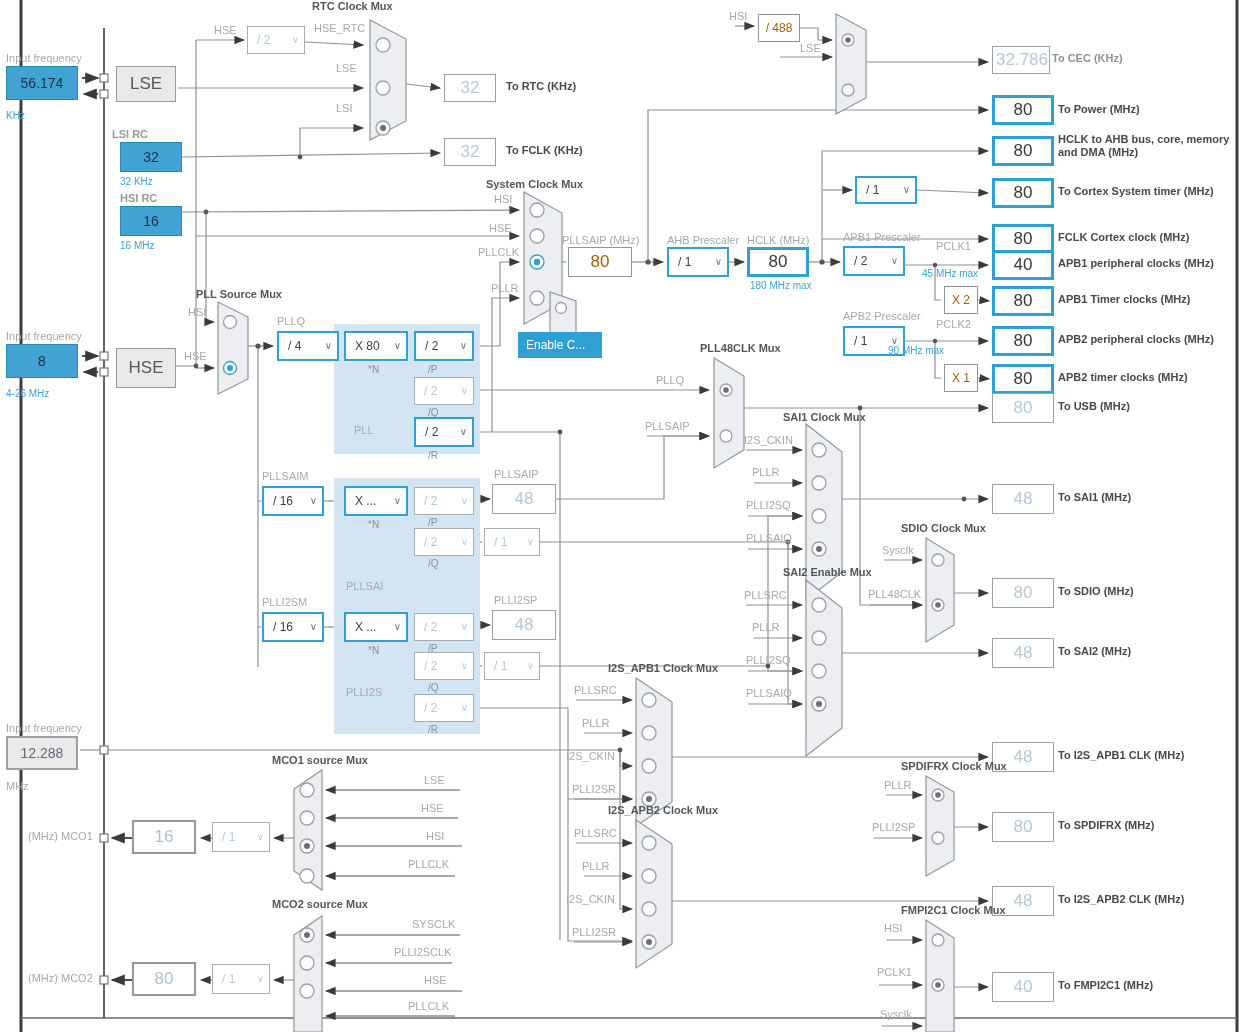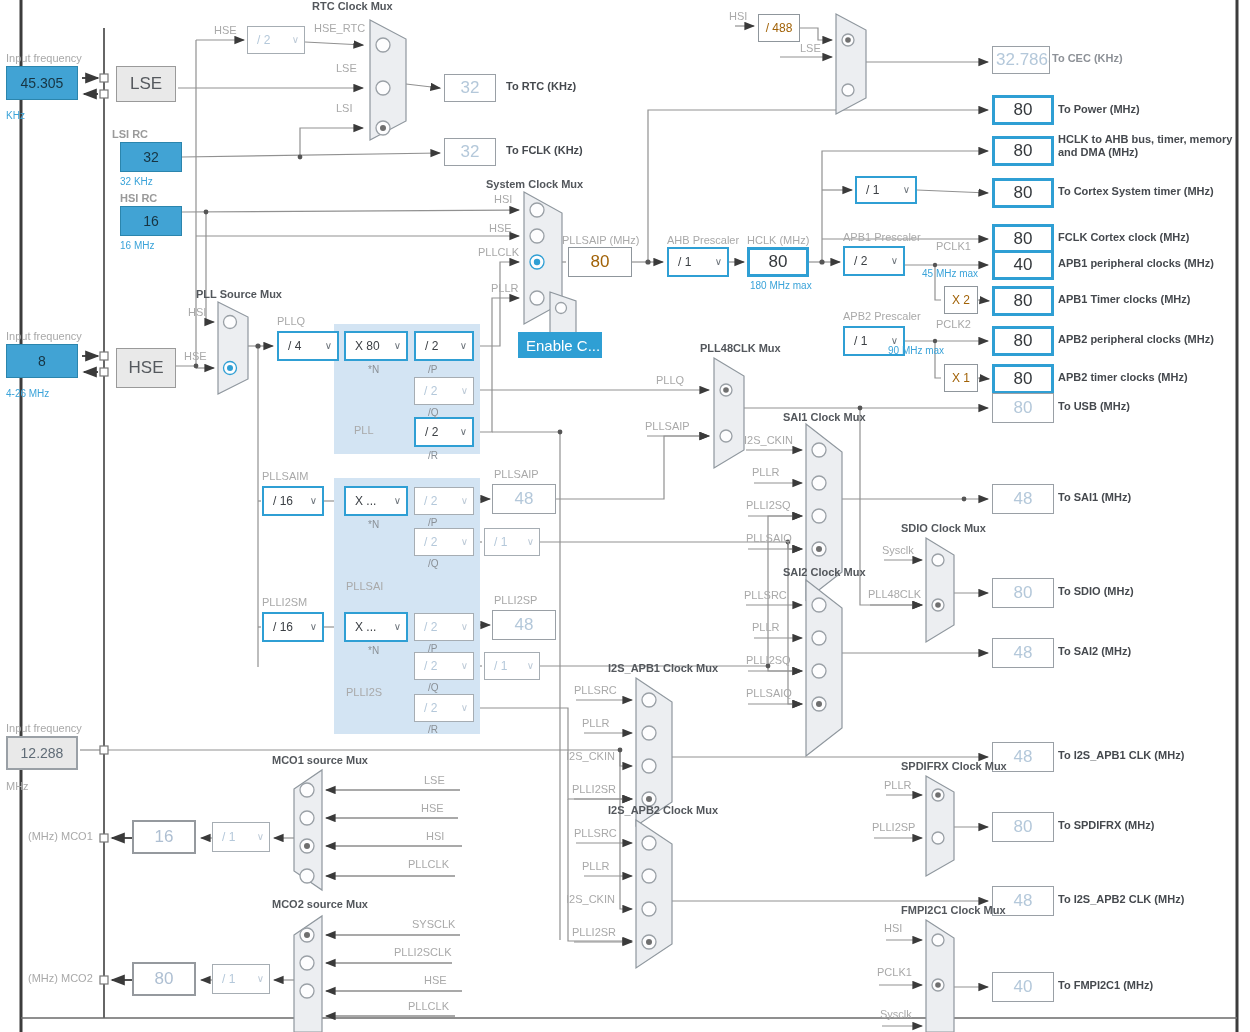--- a/index.html
+++ b/index.html
@@ -25,21 +25,21 @@
   .src{position:absolute;background:#e9e9e9;border:1px solid #9a9a9a;color:#55595e;
        font-size:17px;display:flex;align-items:center;justify-content:center;z-index:2}
   .dd{position:absolute;display:flex;align-items:center;padding-left:9px;font-size:12px;
       background:#fff;z-index:2;white-space:nowrap}
   .dd::after{content:"\2228";position:absolute;right:5px;top:50%;transform:translateY(-52%);
       font-size:10px;color:#7d8artiste}
   .dd.act{border:2px solid #2f9fd4;color:#3c4045}
   .dd.act::after{color:#6c737a}
   .dd.dis{border:1px solid #a6adb3;color:#b4c8da}
   .dd.dis::after{color:#bcc9d6}
-  .btn{position:absolute;background:#2f9fd4;color:#fff;font-size:15px;display:flex;
+  .btn{position:absolute;background:#2f9fd4;color:#fff;font-size:12px;display:flex;
        align-items:center;padding-left:8px;z-index:3;cursor:pointer;white-space:nowrap}
   .pllblk{position:absolute;background:#d3e4f3;z-index:1}
   .wrap2{width:188px;white-space:normal;line-height:1.15}
 </style>
 </head>
 <body>
 
 <div class="stage">
 
 <svg class="wires" width="1250" height="1032" viewBox="0 0 1250 1032">
@@ -284,21 +284,21 @@
     <circle cx="307" cy="846" r="3" fill="#6f6f6f"></circle>
     <circle cx="307" cy="935" r="3" fill="#6f6f6f"></circle>
   </g>
 </svg>
 
 <div class="pllblk" style="left:334px;top:324px;width:146px;height:130px"></div>
 <div class="pllblk" style="left:334px;top:478px;width:146px;height:130px"></div>
 <div class="pllblk" style="left:334px;top:602px;width:146px;height:132px"></div>
 
 <div class="lbl" style="left:6px;top:52px">Input frequency</div>
-<div class="vb fill" style="left:6px;top:66px;width:72px;height:34px">45.305</div>
+<div class="vb fill" style="left:6px;top:66px;width:72px;height:34px">56.174</div>
 <div class="blue" style="left:6px;top:110px">KHz</div>
 <div class="src" style="left:116px;top:66px;width:60px;height:36px">LSE</div>
 <div class="lblb" style="left:112px;top:128px">LSI RC</div>
 <div class="vb fill" style="left:120px;top:142px;width:62px;height:30px">32</div>
 <div class="blue" style="left:120px;top:176px">32 KHz</div>
 <div class="lblb" style="left:120px;top:192px">HSI RC</div>
 <div class="vb fill" style="left:120px;top:206px;width:62px;height:30px">16</div>
 <div class="blue" style="left:120px;top:240px">16 MHz</div>
 <div class="lbl" style="left:6px;top:330px">Input frequency</div>
 <div class="vb fill" style="left:6px;top:344px;width:72px;height:34px">8</div>
@@ -340,21 +340,21 @@
 <div class="vb graydark" style="left:568px;top:247px;width:64px;height:30px">80</div>
 <div class="lbl" style="left:667px;top:234px">AHB Prescaler</div>
 <div class="dd act" style="left:667px;top:247px;width:62px;height:30px">/ 1</div>
 <div class="lbl" style="left:747px;top:234px">HCLK (MHz)</div>
 <div class="vb act" style="left:747px;top:247px;width:62px;height:30px">80</div>
 <div class="blue" style="left:750px;top:280px">180 MHz max</div>
 
 <div class="vb act" style="left:992px;top:95px;width:62px;height:30px">80</div>
 <div class="out" style="left:1058px;top:103px">To Power (MHz)</div>
 <div class="vb act" style="left:992px;top:136px;width:62px;height:30px">80</div>
-<div class="out wrap2" style="left:1058px;top:133px">HCLK to AHB bus, timer, memory and DMA (MHz)</div>
+<div class="out wrap2" style="left:1058px;top:133px">HCLK to AHB bus, core, memory and DMA (MHz)</div>
 <div class="dd act" style="left:855px;top:176px;width:62px;height:28px">/ 1</div>
 <div class="vb act" style="left:992px;top:178px;width:62px;height:30px">80</div>
 <div class="out" style="left:1058px;top:185px">To Cortex System timer (MHz)</div>
 <div class="vb act" style="left:992px;top:224px;width:62px;height:30px">80</div>
 <div class="out" style="left:1058px;top:231px">FCLK Cortex clock (MHz)</div>
 
 <div class="lbl" style="left:843px;top:231px">APB1 Prescaler</div>
 <div class="dd act" style="left:843px;top:246px;width:62px;height:30px">/ 2</div>
 <div class="lbl" style="left:936px;top:240px">PCLK1</div>
 <div class="blue" style="left:922px;top:268px">45 MHz max</div>
@@ -431,21 +431,21 @@
 <div class="lbl" style="left:746px;top:532px">PLLSAIQ</div>
 <div class="vb gray" style="left:992px;top:484px;width:62px;height:30px">48</div>
 <div class="out" style="left:1058px;top:491px">To SAI1 (MHz)</div>
 
 <div class="ttl" style="left:901px;top:522px">SDIO Clock Mux</div>
 <div class="lbl" style="left:882px;top:544px">Sysclk</div>
 <div class="lbl" style="left:868px;top:588px">PLL48CLK</div>
 <div class="vb gray" style="left:992px;top:578px;width:62px;height:30px">80</div>
 <div class="out" style="left:1058px;top:585px">To SDIO (MHz)</div>
 
-<div class="ttl" style="left:783px;top:566px">SAI2 Clock Mux</div>
+<div class="ttl" style="left:783px;top:566px">SAI2 Enable Mux</div>
 <div class="lbl" style="left:744px;top:589px">PLLSRC</div>
 <div class="lbl" style="left:752px;top:621px">PLLR</div>
 <div class="lbl" style="left:746px;top:654px">PLLI2SQ</div>
 <div class="lbl" style="left:746px;top:687px">PLLSAIQ</div>
 <div class="vb gray" style="left:992px;top:638px;width:62px;height:30px">48</div>
 <div class="out" style="left:1058px;top:645px">To SAI2 (MHz)</div>
 
 <div class="ttl" style="left:608px;top:662px">I2S_APB1 Clock Mux</div>
 <div class="lbl" style="left:574px;top:684px">PLLSRC</div>
 <div class="lbl" style="left:582px;top:717px">PLLR</div>

